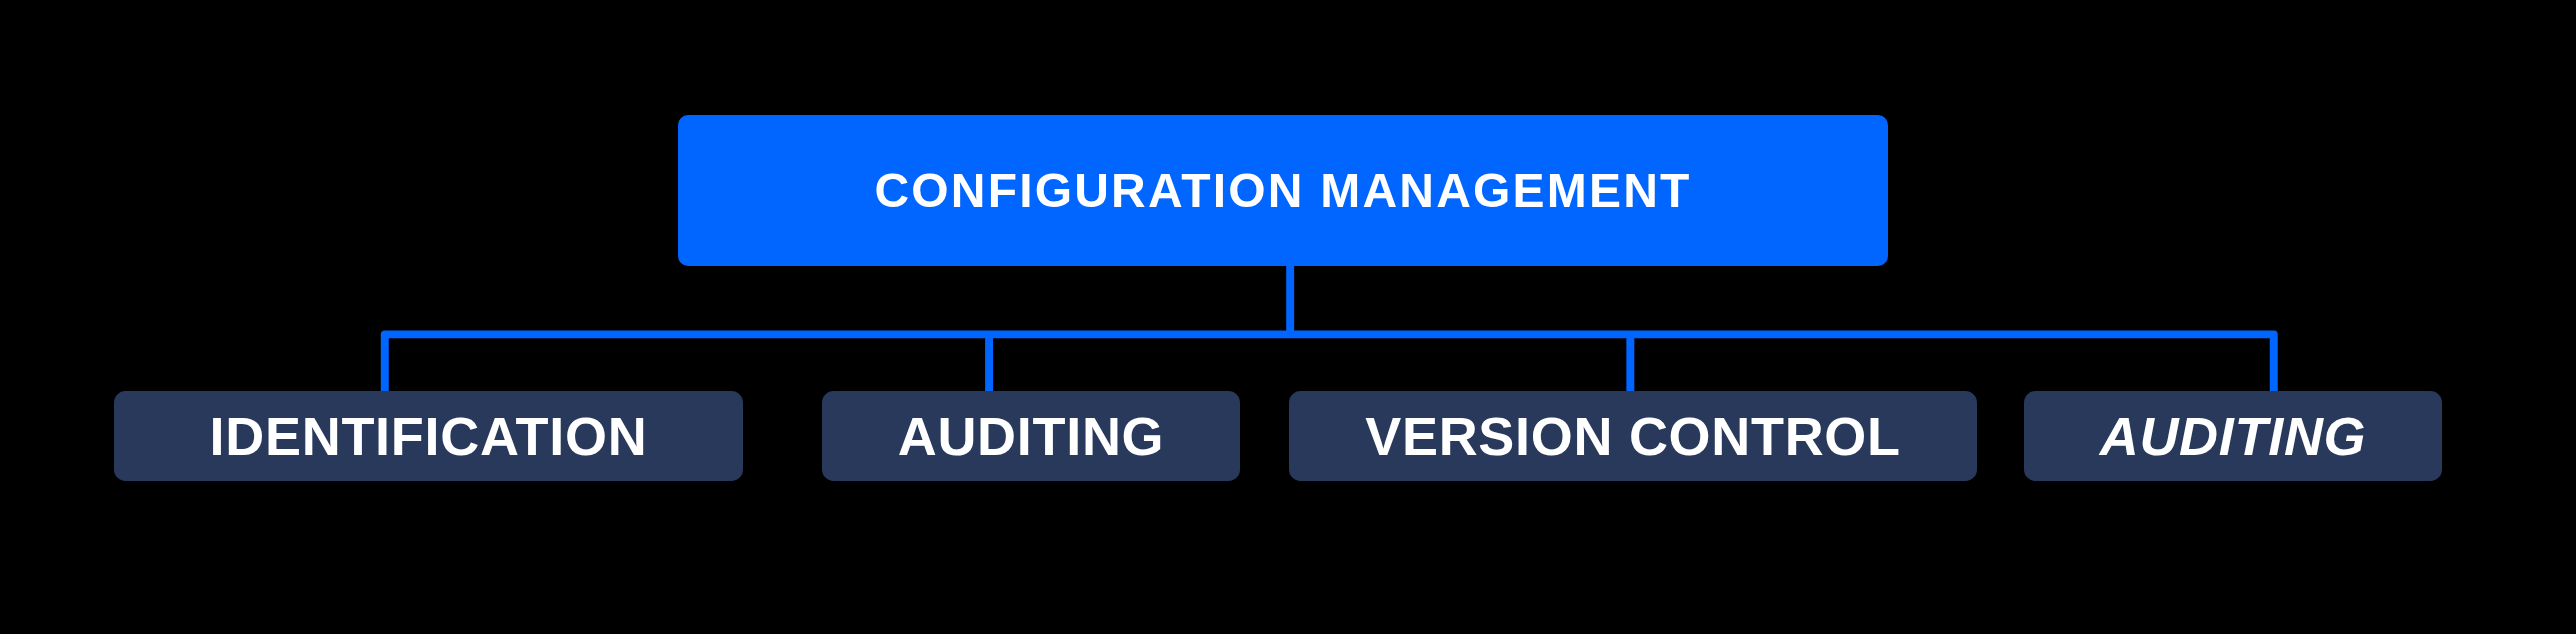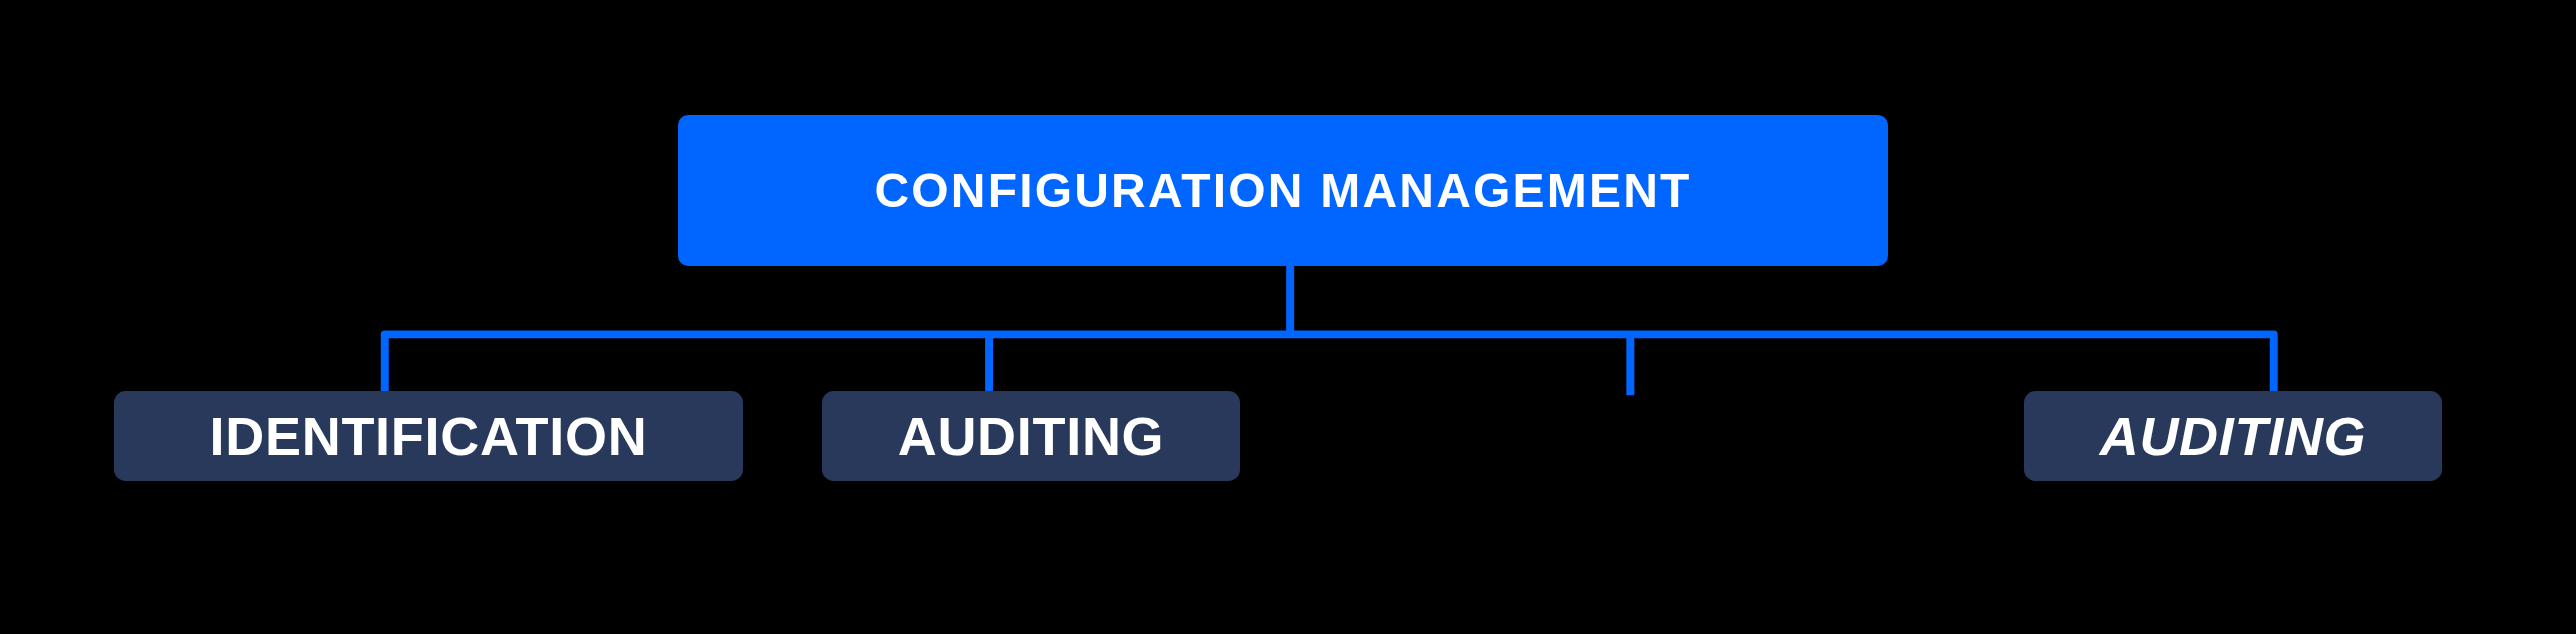--- a/index.html
+++ b/index.html
@@ -80,19 +80,22 @@
   </div>
 
   <div class="node node-child node-identification">
     <span>IDENTIFICATION</span>
   </div>
 
   <div class="node node-child node-baseline">
     <span>AUDITING</span>
   </div>
 
+  <div class="node node-child node-version-control">
+    <span>VERSION CONTROL</span>
+  </div>
 
   <div class="node node-child node-auditing">
     <span>AUDITING</span>
   </div>
 
 </div>
 
 
 </body></html>

